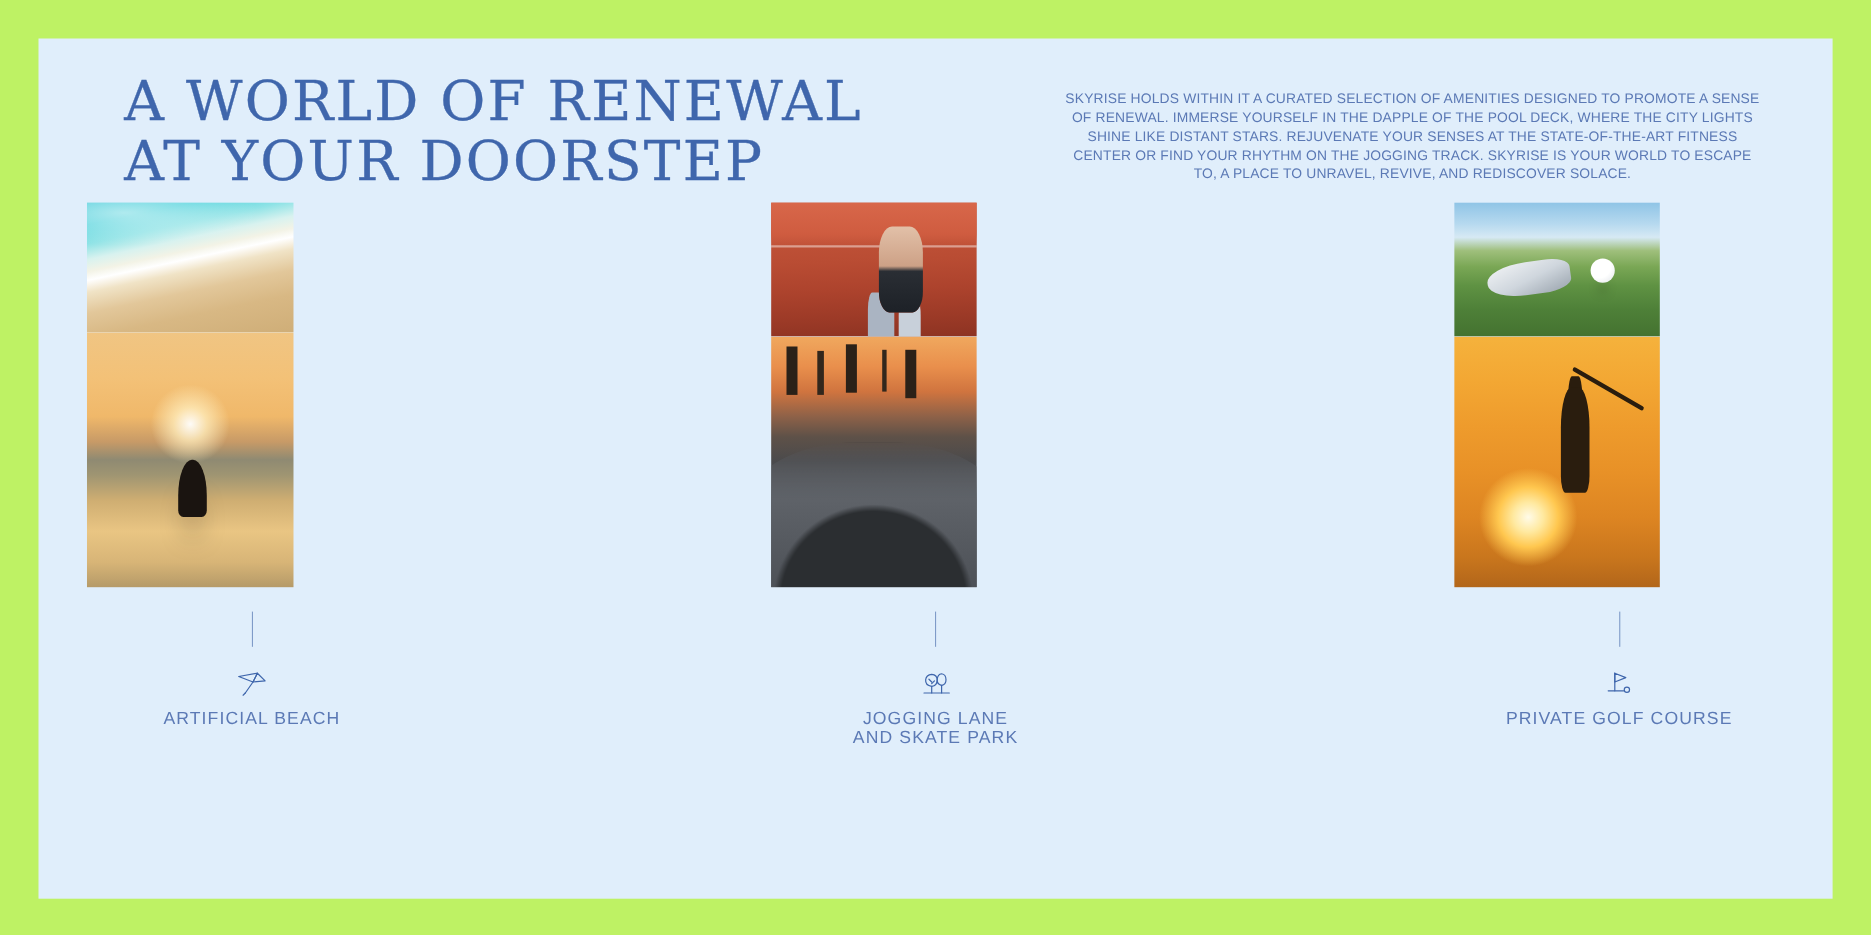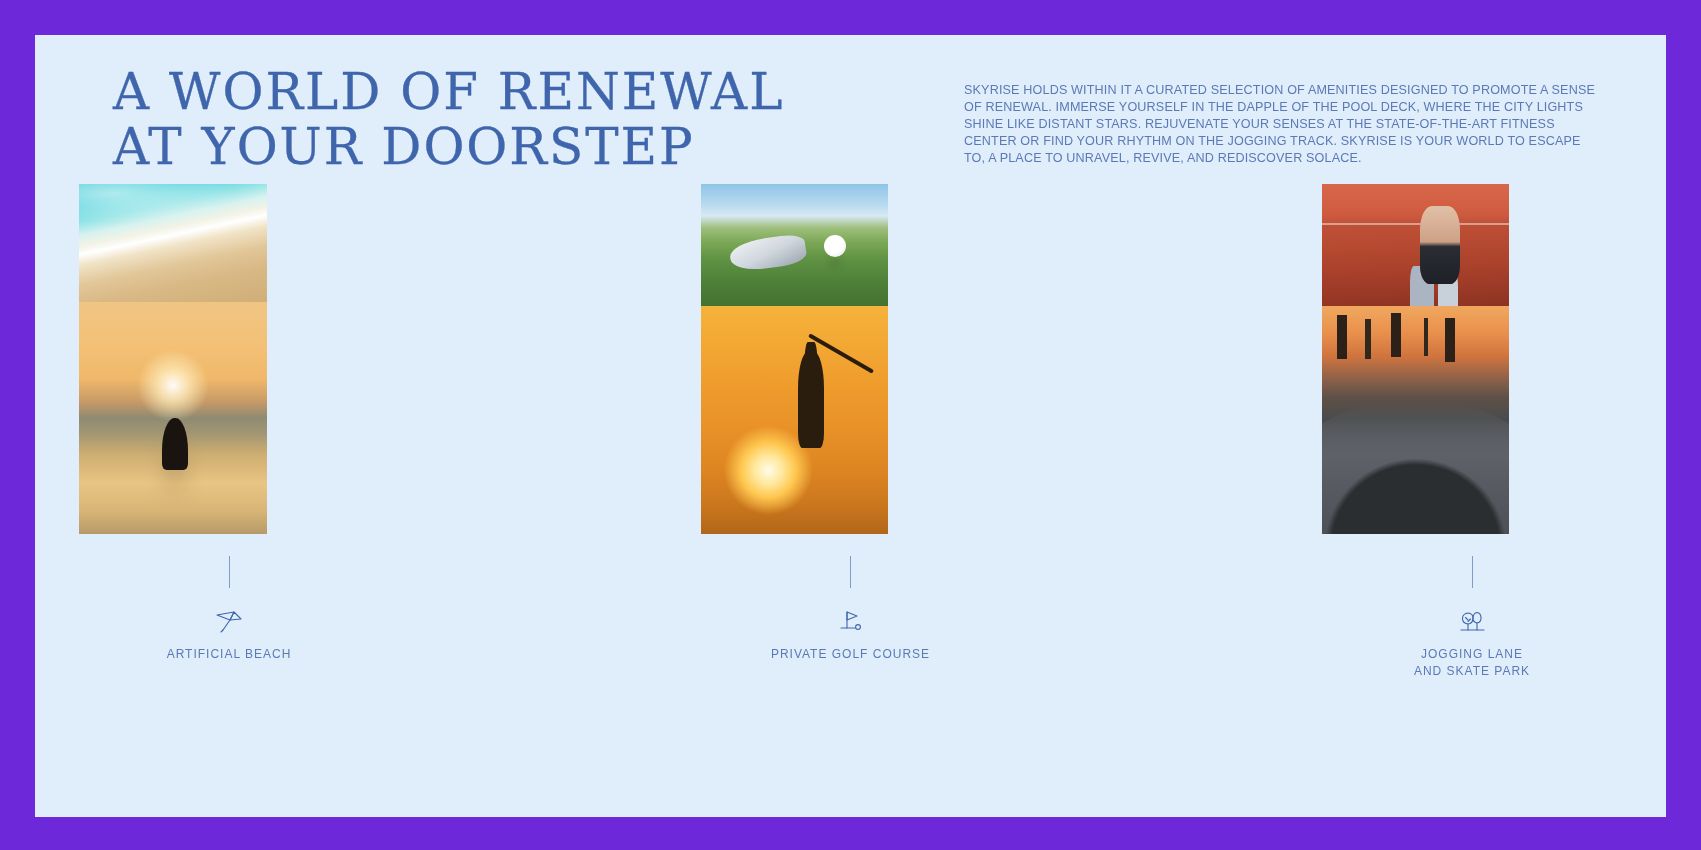--- a/index.html
+++ b/index.html
@@ -10,21 +10,21 @@
     height: 850px;
     background: #ffffff;
     font-family: "Liberation Sans", sans-serif;
     overflow: hidden;
   }
 
   .page {
     position: relative;
     width: 1701px;
     height: 850px;
-    background: #6d28d9;
+    background: #bef264;
   }
 
   .panel {
     position: absolute;
     left: 35px;
     top: 35px;
     width: 1631px;
     height: 782px;
     background: #e0eefb;
   }
@@ -50,21 +50,21 @@
     text-transform: uppercase;
     white-space: pre-line;
     -webkit-text-stroke: 0.3px #3f66ac;
   }
 
   .intro {
     position: absolute;
     right: 62px;
     top: 47px;
     width: 640px;
-    text-align: left;
+    text-align: center;
     font-family: "Liberation Sans", sans-serif;
     font-size: 12.6px;
     line-height: 17px;
     letter-spacing: 0.15px;
     color: #5b79b5;
     text-transform: uppercase;
   }
 
   
   .grid {
@@ -125,21 +125,21 @@
     margin-top: 18px;
     height: 30px;
     display: flex;
     align-items: center;
     justify-content: center;
   }
 
   .caption {
     margin-top: 10px;
     text-align: center;
-    font-size: 12px;
+    font-size: 16px;
     line-height: 16.5px;
     letter-spacing: 1.0px;
     color: #5b79b5;
     text-transform: uppercase;
     white-space: pre-line;
   }
 
   
 
   
@@ -418,41 +418,20 @@
             <path d="M3 7 L20 4 L16 12 Z"></path>
             <path d="M20 4 L27 11 L16 12 Z"></path>
             <path d="M16 12 L9 22"></path>
             <path d="M9 22 L7 24"></path>
           </svg>
         </div>
         <div class="caption">ARTIFICIAL BEACH</div>
       </div>
 
 
-
-      <div class="amenity">
-        <div class="media geo-b">
-          <div class="shot shot-top">
-            <span class="fill img-golf-tee"></span>
-          </div>
-          <div class="shot shot-bottom">
-            <span class="fill img-golf-sunset"></span>
-          </div>
-        </div>
-        <div class="stem"></div>
-        <div class="icon-wrap">
-          <svg class="icon-svg" width="28" height="26" viewBox="0 0 28 26" fill="none" stroke="#3f66ac" stroke-width="1.1" stroke-linecap="round" stroke-linejoin="round">
-            <path d="M10 4 L10 20"></path>
-            <path d="M10 4 L20 8 L10 12 Z"></path>
-            <path d="M4 20 L18 20"></path>
-            <circle cx="21" cy="19" r="2.4"></circle>
-          </svg>
-        </div>
-        <div class="caption">PRIVATE GOLF COURSE</div>
-      </div>
 
       <div class="amenity">
         <div class="media geo-b">
           <div class="shot shot-top">
             <span class="fill img-track-top"></span>
           </div>
           <div class="shot shot-bottom">
             <span class="fill img-skate"></span>
           </div>
         </div>
@@ -465,15 +444,36 @@
             <path d="M20 15 L20 22"></path>
             <path d="M4 22 L27 22"></path>
             <path d="M11 12 L8.5 9.5"></path>
             <path d="M11 13.5 L13.5 11"></path>
           </svg>
         </div>
         <div class="caption">JOGGING LANE
 AND SKATE PARK</div>
       </div>
 
+      <div class="amenity">
+        <div class="media geo-b">
+          <div class="shot shot-top">
+            <span class="fill img-golf-tee"></span>
+          </div>
+          <div class="shot shot-bottom">
+            <span class="fill img-golf-sunset"></span>
+          </div>
+        </div>
+        <div class="stem"></div>
+        <div class="icon-wrap">
+          <svg class="icon-svg" width="28" height="26" viewBox="0 0 28 26" fill="none" stroke="#3f66ac" stroke-width="1.1" stroke-linecap="round" stroke-linejoin="round">
+            <path d="M10 4 L10 20"></path>
+            <path d="M10 4 L20 8 L10 12 Z"></path>
+            <path d="M4 20 L18 20"></path>
+            <circle cx="21" cy="19" r="2.4"></circle>
+          </svg>
+        </div>
+        <div class="caption">PRIVATE GOLF COURSE</div>
+      </div>
+
     </div>
   </div>
 </div>
 
 </body></html>

